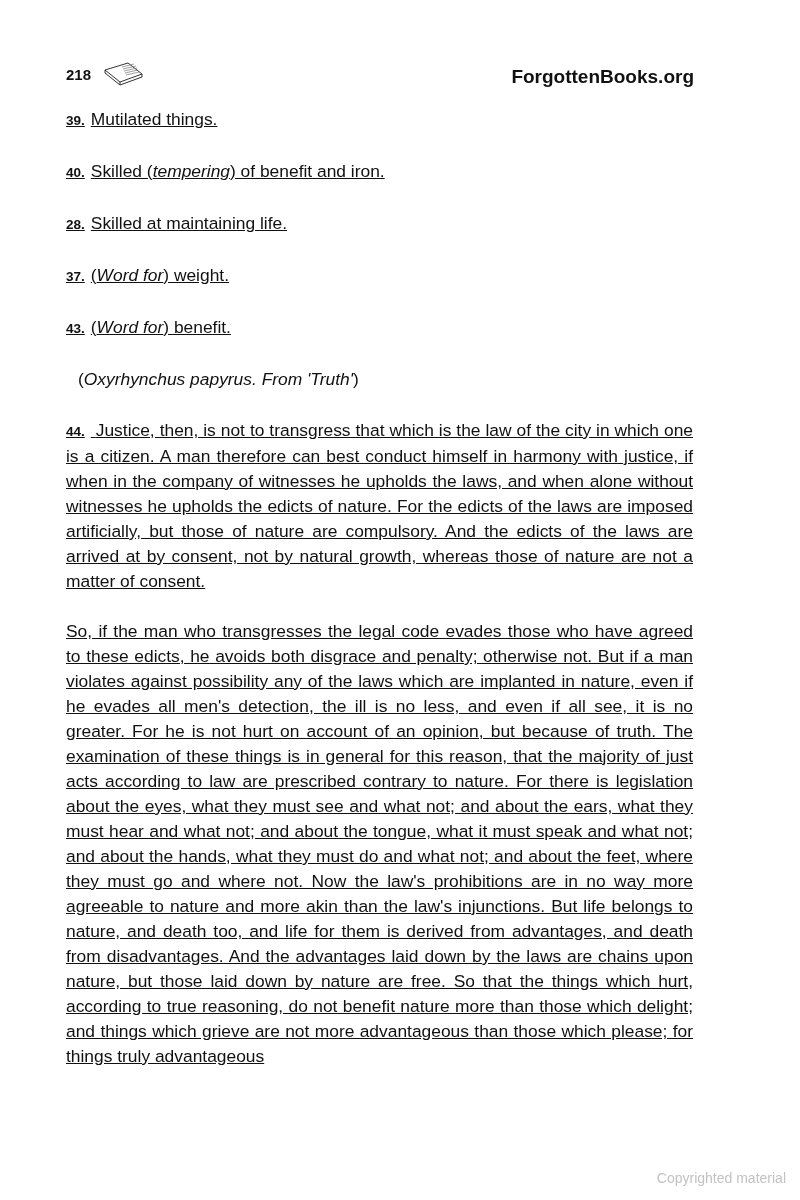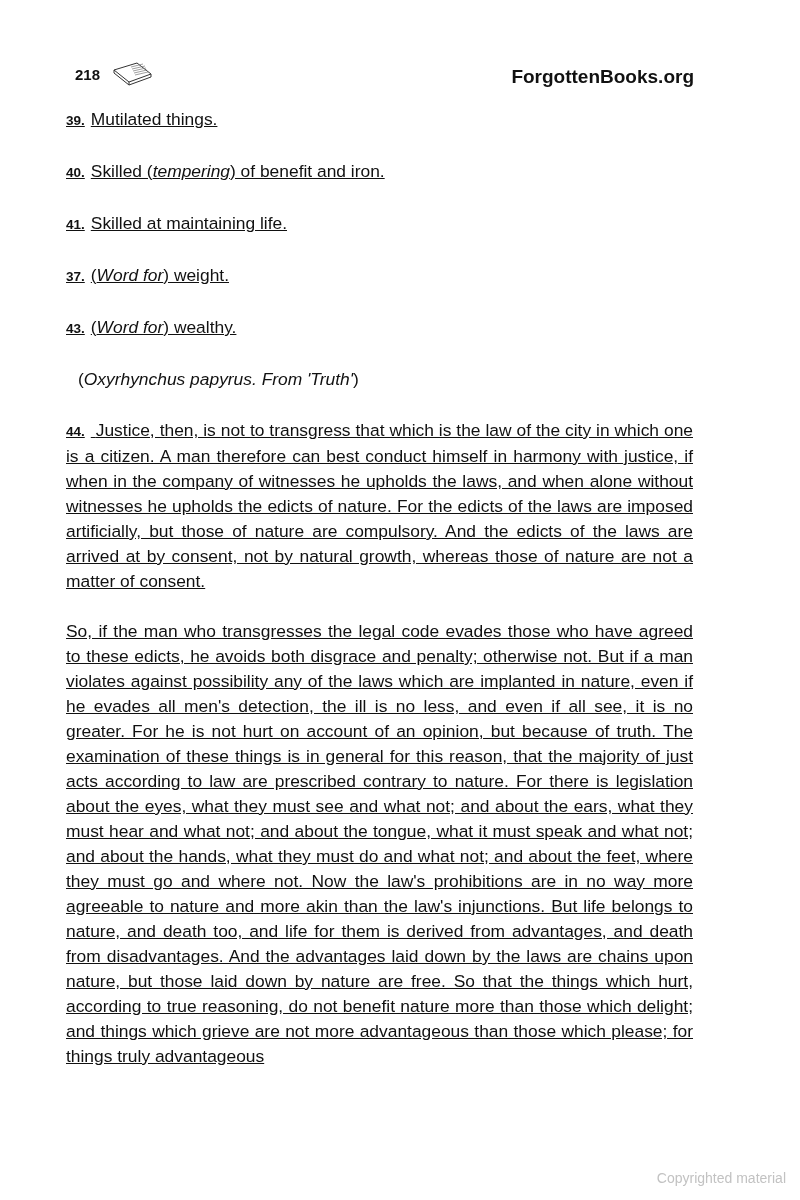--- a/index.html
+++ b/index.html
@@ -1,18 +1,18 @@
 <!DOCTYPE html>
 <html><head>
 <meta charset="utf-8">
 <style>
   html, body { margin: 0; padding: 0; background: #ffffff; }
   body { width: 800px; height: 1200px; position: relative; overflow: hidden;
          font-family: "Liberation Sans", "DejaVu Sans", sans-serif; color: #111; }
-  .header { position: absolute; top: 66px; left: 66px; right: 106px; height: 24px; margin-left: 9px; }
+  .header { position: absolute; top: 66px; left: 66px; right: 106px; height: 24px; }
   .page-num { position: absolute; left: 0; top: 0; font-weight: bold; font-size: 15px; }
   .book-icon { position: absolute; left: 36px; top: -6px; width: 44px; height: 28px; }
   .site { position: absolute; right: 0; top: 0; font-weight: bold; font-size: 19px; }
   .content { position: absolute; top: 108px; left: 66px; width: 627px; font-size: 17.4px; }
   .item { margin: 0 0 28px 0; line-height: 22px; white-space: nowrap; text-decoration: underline; }
   .num { font-weight: bold; font-size: 13.5px; margin-right: 6px; }
   .source { margin: 0 0 28px 12px; line-height: 22px; white-space: nowrap; }
   .para { margin: 0 0 25px 0; line-height: 25px; text-align: justify; text-decoration: underline; }
   .watermark { position: absolute; right: 14px; bottom: 14px; font-size: 14px; color: #c2c2c2; }
 </style>
@@ -39,27 +39,27 @@
 </div>
 
 <div class="content">
   <div class="item">
     <span class="num">39.</span><span></span><em></em><span>Mutilated things.</span>
   </div>
   <div class="item">
     <span class="num">40.</span><span>Skilled (</span><em>tempering</em><span>) of benefit and iron.</span>
   </div>
   <div class="item">
-    <span class="num">41.</span><span></span><em></em><span>Skilled at maintaining life.</span>
+    <span class="num">28.</span><span></span><em></em><span>Skilled at maintaining life.</span>
   </div>
   <div class="item">
     <span class="num">37.</span><span>(</span><em>Word for</em><span>) weight.</span>
   </div>
   <div class="item">
-    <span class="num">43.</span><span>(</span><em>Word for</em><span>) wealthy.</span>
+    <span class="num">43.</span><span>(</span><em>Word for</em><span>) benefit.</span>
   </div>
 
   <div class="source">
     <span>(</span><em>Oxyrhynchus papyrus. From 'Truth'</em><span>)</span>
   </div>
 
   <p class="para">
     <span class="num">44.</span>
     <span>Justice, then, is not to transgress that which is the law of the city in which one is a citizen. A man therefore can best conduct himself in harmony with justice, if when in the company of witnesses he upholds the laws, and when alone without witnesses he upholds the edicts of nature. For the edicts of the laws are imposed artificially, but those of nature are compulsory. And the edicts of the laws are arrived at by consent, not by natural growth, whereas those of nature are not a matter of consent.</span>
   </p>

